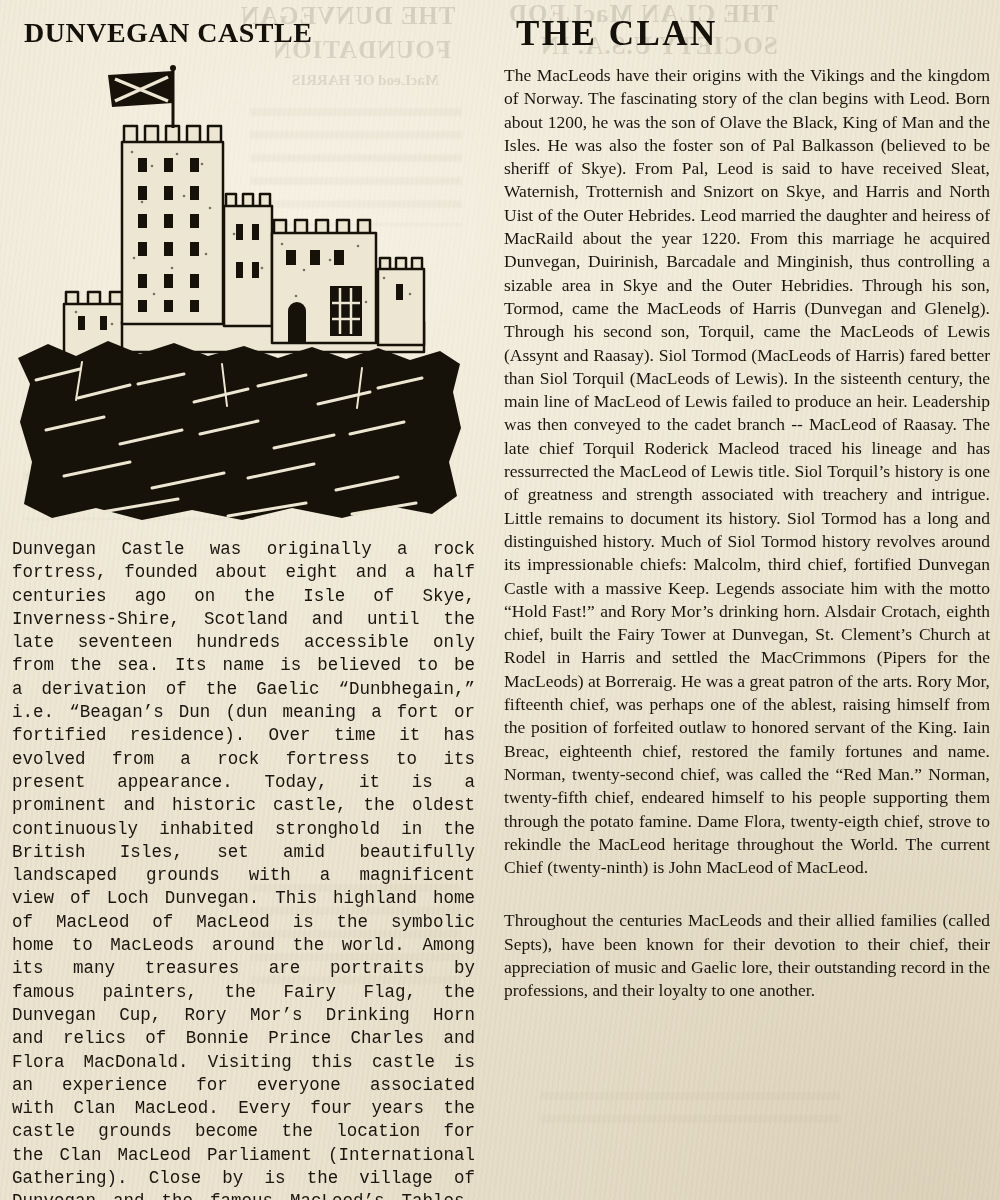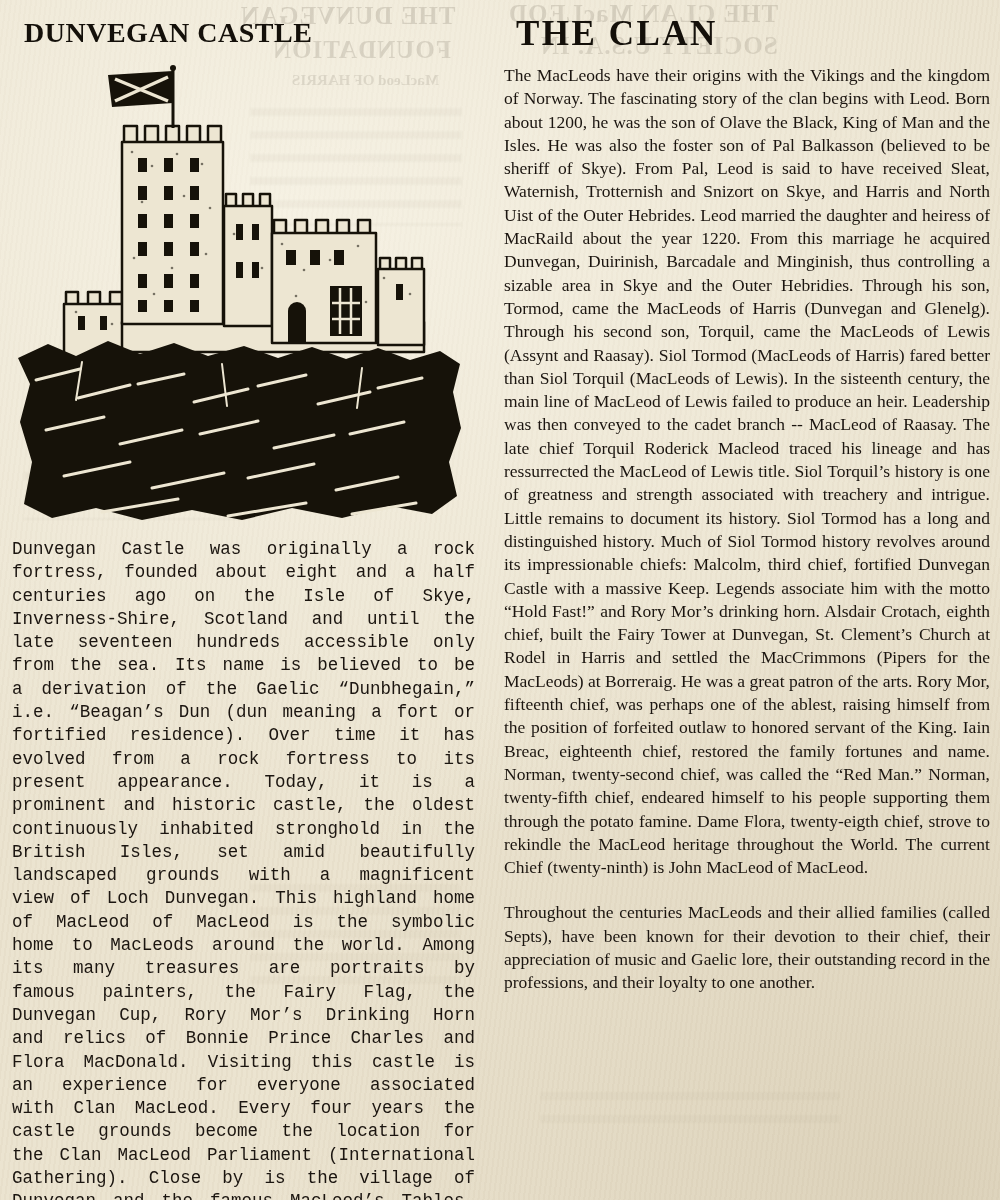--- a/index.html
+++ b/index.html
@@ -35,21 +35,21 @@
   .col-right .article-title { font-size: 35px; line-height: 36px; letter-spacing: 2.5px; }
 
   .body-text {
     font-size: 17.5px;
     line-height: 23.3px;
     text-align: justify;
     margin: 0;
   }
   .col-left .body-text  { word-spacing: 4.5px; margin-top: 4px; font-family: Liberation Mono, monospace; }
   .col-right .p1 { }
-  .col-right .p2 { margin-top: 22px; }
+  .col-right .p2 { margin-top: 30px; }
 
   .underlined-title {
     text-decoration: underline;
     text-underline-offset: 2px;
     text-decoration-thickness: 1.5px;
   }
 
   figure.illustration {
     margin: 8px 0 0 0;
     width: 455px;

